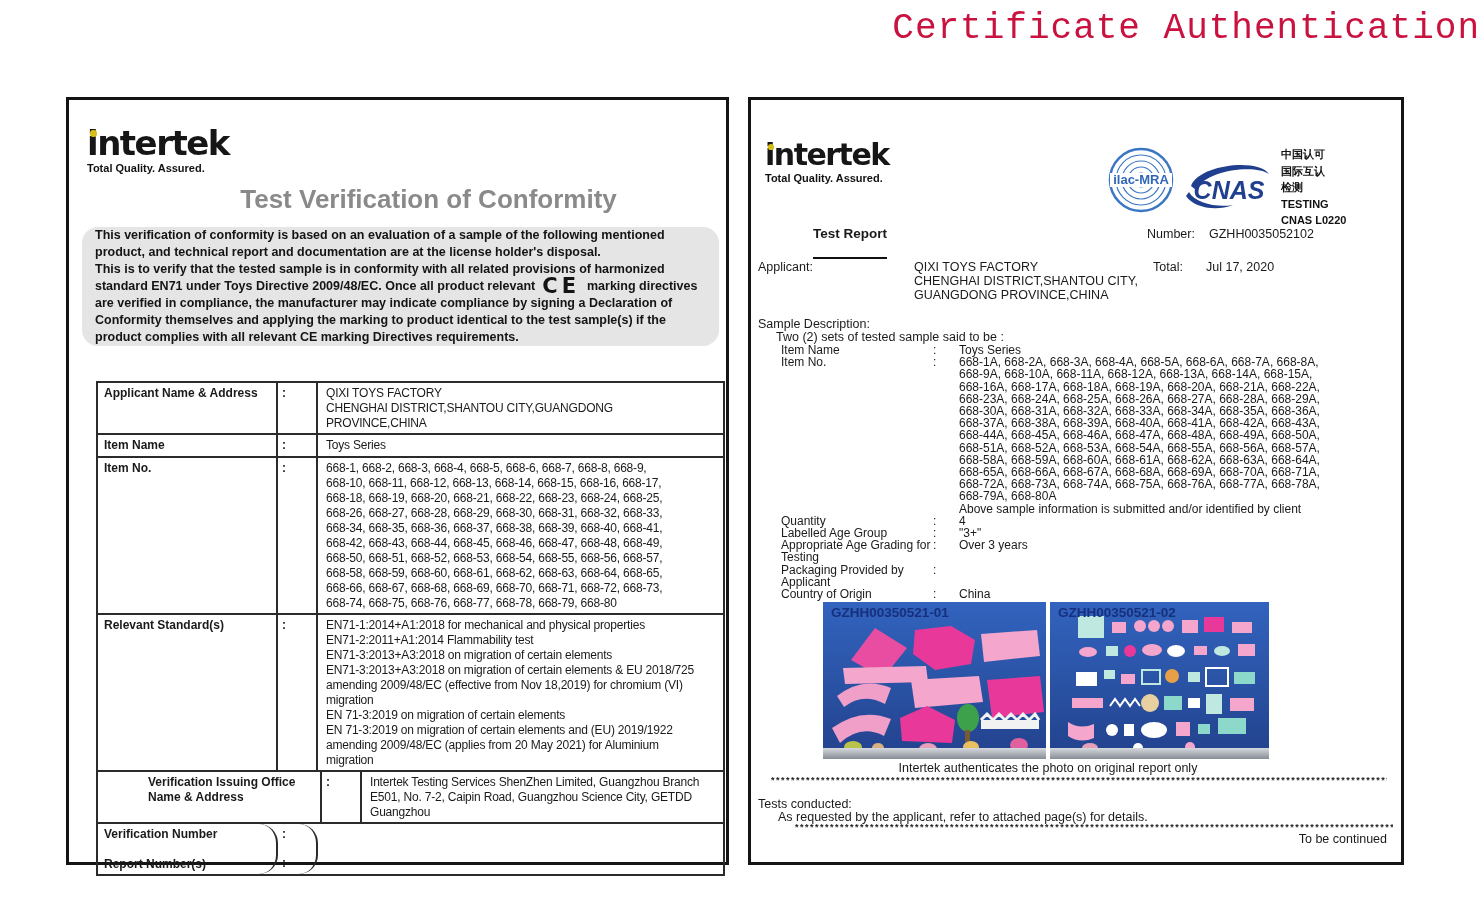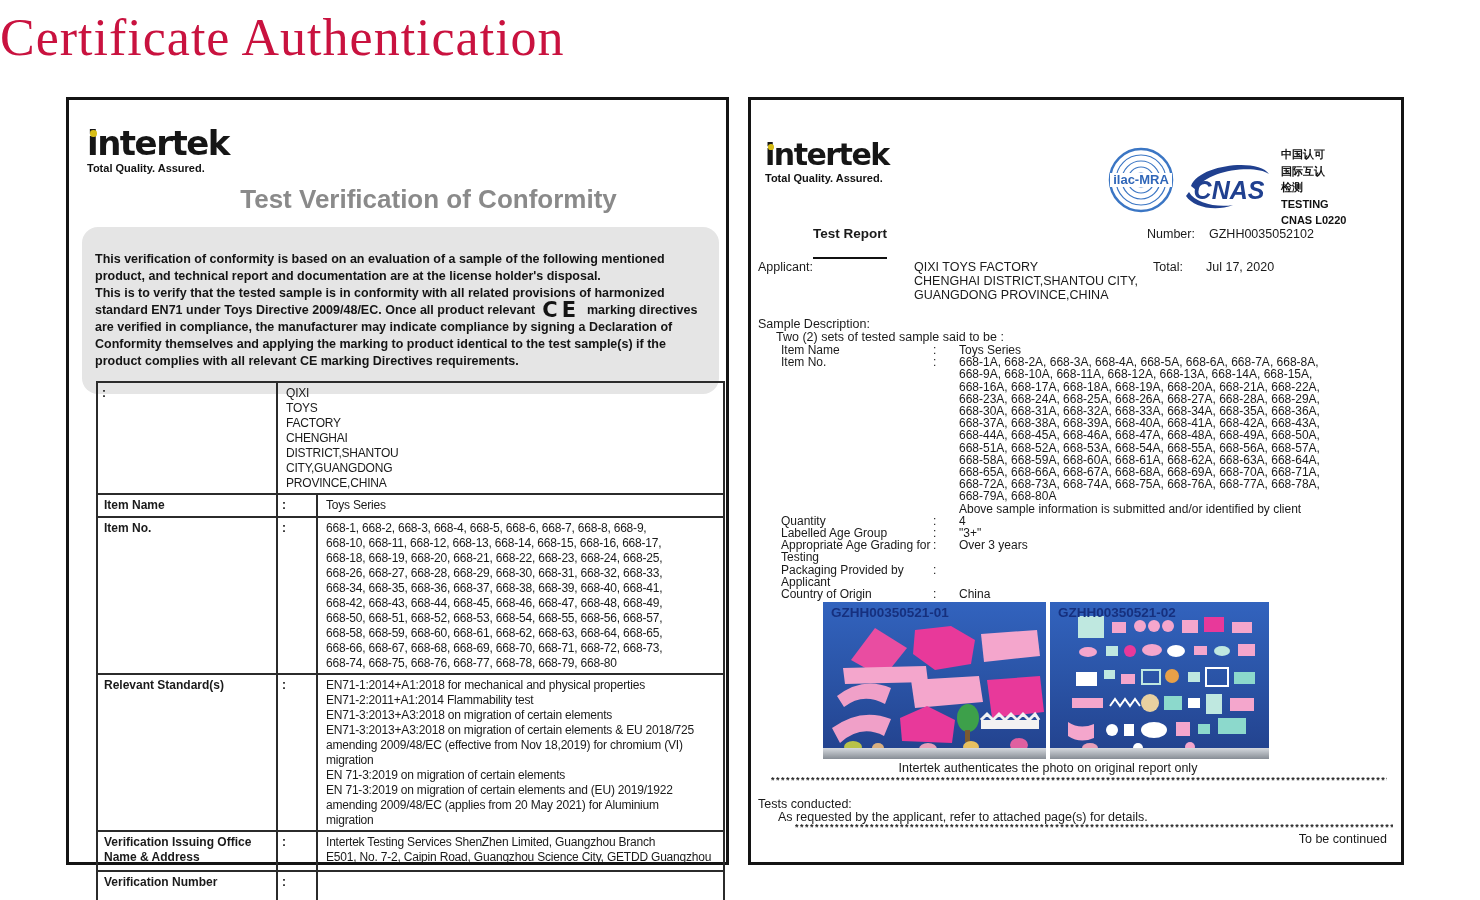--- a/index.html
+++ b/index.html
@@ -3,22 +3,22 @@
 <meta charset="utf-8">
 <style>
   :root{
     --title-red:#C9123F; --heading-gray:#8A8A8A; --brand-black:#161616;
     --logo-dot-yellow:#D7BD16; --ilac-blue:#3B76C4; --cnas-navy:#20408F;
     --photo-blue:#2B55A8; --photo-label-navy:#16307E;
   }
   *{box-sizing:border-box;margin:0;padding:0;}
   body{background:#fff;font-family:"Liberation Sans",sans-serif;color:#1a1a1a;}
   .page{position:relative;width:1480px;height:900px;background:#fff;overflow:hidden;}
-  .title{position:absolute;top:8px;left:0;width:100%;text-align:left;
-         font-family:Liberation Serif, serif;font-weight:400;font-size:52px;
+  .title{position:absolute;top:8px;left:0;width:100%;text-align:right;
+         font-family:Liberation Mono, monospace;font-weight:400;font-size:36px;
          letter-spacing:1px;color:var(--title-red);}
   .cert{position:absolute;top:97px;height:768px;border:3px solid #141414;background:#fff;}
   .cert-left{left:66px;width:663px;}
   .cert-right{left:748px;width:656px;}
   .pre{white-space:pre-line;}
 
   
   .brand{position:absolute;}
   .brand-word{position:relative;display:inline-block;font-family:"DejaVu Sans",sans-serif;
               font-weight:bold;color:var(--brand-black);letter-spacing:-1.5px;line-height:1;}
@@ -27,35 +27,35 @@
   .brand-lg .brand-word{font-size:34px;}
   .brand-sm .brand-word{font-size:30px;}
   .brand-lg .brand-dot{font-size:34px;}
   .brand-sm .brand-dot{font-size:30px;}
   .brand-tagline{font-size:11px;font-weight:bold;margin-top:2px;color:#111;}
 
   
   .tvoc-heading{position:absolute;top:84px;left:0;width:100%;text-align:center;
                 padding-left:62px;font-size:26px;font-weight:bold;color:var(--heading-gray);}
   .intro-box{position:absolute;left:13px;top:127px;width:637px;background:#E5E5E5;
-             border-radius:16px;padding:24px 13px;font-size:12.5px;font-weight:bold;
+             border-radius:16px;padding:0 13px;font-size:12.5px;font-weight:bold;
              line-height:17px;color:#141414;}
   .ce-mark{font-family:"DejaVu Sans",sans-serif;font-size:21px;font-weight:bold;
            letter-spacing:4px;margin:16px 7px;vertical-align:-3px;}
   .lt-table{position:absolute;left:27px;top:281px;width:629px;border:2px solid #2B2B2B;
             font-size:12px;line-height:15px;}
   .lt-row{display:grid;grid-template-columns:180px 40px 1fr;}
   .lt-row + .lt-row{border-top:2px solid #2B2B2B;}
   .lt-row:nth-child(1){min-height:50px;} .lt-row:nth-child(2){min-height:22px;}
   .lt-row:nth-child(3){min-height:152px;} .lt-row:nth-child(4){min-height:148px;}
-  .lt-row:nth-child(5){min-height:40px;} .lt-row:nth-child(6){min-height:52px;}
+  .lt-row:nth-child(5){min-height:40px;padding-left:44px;} .lt-row:nth-child(6){min-height:52px;}
   .lt-label{font-weight:bold;border-right:2px solid #2B2B2B;padding:3px 4px 2px 6px;}
   .lt-colon{font-weight:bold;border-right:2px solid #2B2B2B;padding:3px 4px;}
   .lt-value{padding:3px 2px 2px 8px;letter-spacing:-0.2px;}
-  .lt-stack{display:flex;flex-direction:column;justify-content:space-between;}
+  .lt-stack{display:flex;flex-direction:column;justify-content:space-between;border-radius:19px;}
 
   
   .rc-text{font-size:12.5px;line-height:14px;position:absolute;}
   .test-report{position:absolute;left:62px;top:126px;font-size:13.5px;font-weight:bold;
                border-bottom:2px solid #111;padding-bottom:16px;}
   .ilac-logo{position:absolute;left:356px;top:46px;}
   .cnas-logo{position:absolute;left:432px;top:58px;}
   .cnas-cn{position:absolute;left:530px;top:46px;font-size:11px;font-weight:bold;
            line-height:1.5;color:#111;}
   .rt-fields{position:absolute;left:30px;top:244px;width:614px;font-size:12px;line-height:12.2px;}
@@ -97,20 +97,21 @@
     <h2 class="tvoc-heading">Test Verification of Conformity</h2>
 
     <div class="intro-box">
       <span class="pre">This verification of conformity is based on an evaluation of a sample of the following mentioned product, and technical report and documentation are at the license holder's disposal.
 This is to verify that the tested sample is in conformity with all related provisions of harmonized
 standard EN71 under Toys Directive 2009/48/EC.  Once all product relevant</span><span class="ce-mark">CE</span><span class="pre">marking directives are verified in compliance, the manufacturer may indicate compliance by signing a Declaration of Conformity themselves and applying the marking to product identical to the test sample(s) if the product complies with all relevant CE marking Directives requirements.</span>
     </div>
 
     <div class="lt-table">
       <div class="lt-row">
+        <div class="lt-label pre">Applicant Name &amp; Address</div>
         <div class="lt-colon">:</div>
         <div class="lt-value pre">QIXI TOYS FACTORY
 CHENGHAI DISTRICT,SHANTOU CITY,GUANGDONG
 PROVINCE,CHINA</div>
       </div>
       <div class="lt-row">
         <div class="lt-label pre">Item Name</div>
         <div class="lt-colon">:</div>
         <div class="lt-value pre">Toys Series</div>
       </div>

